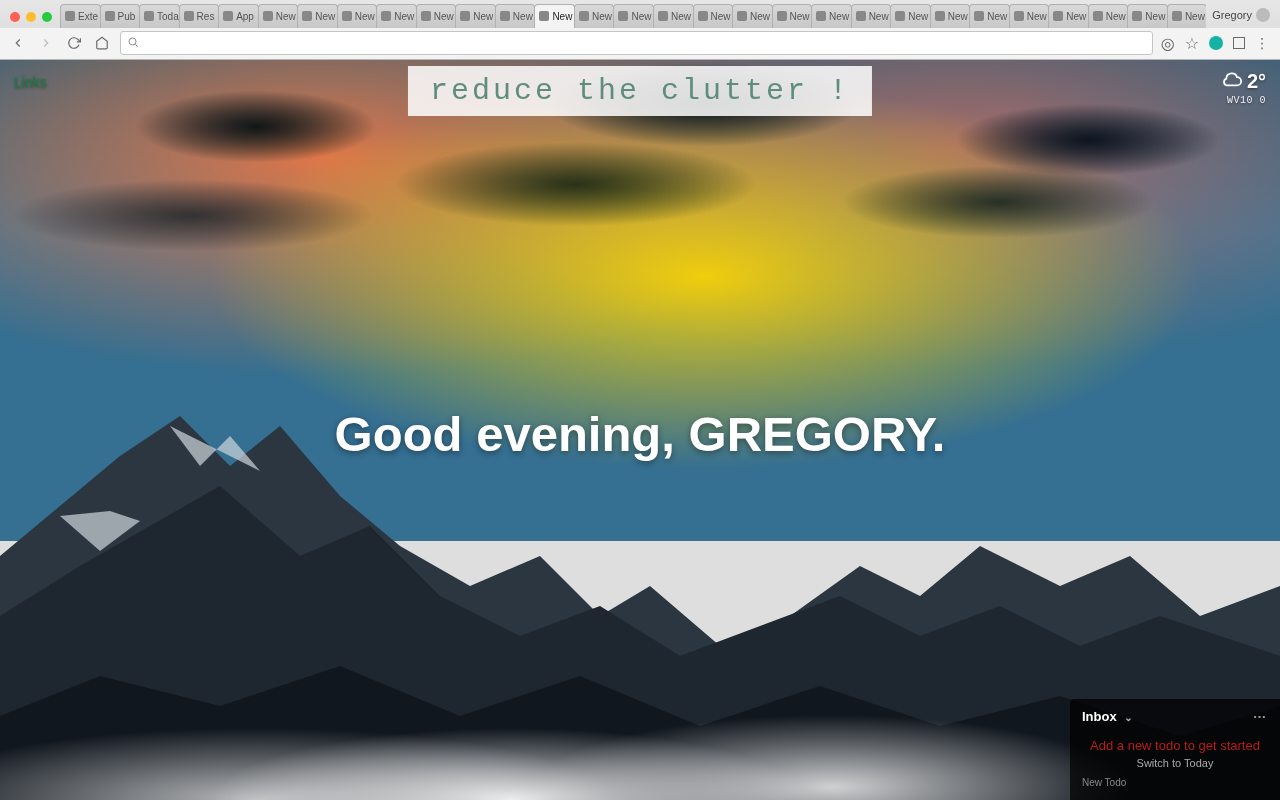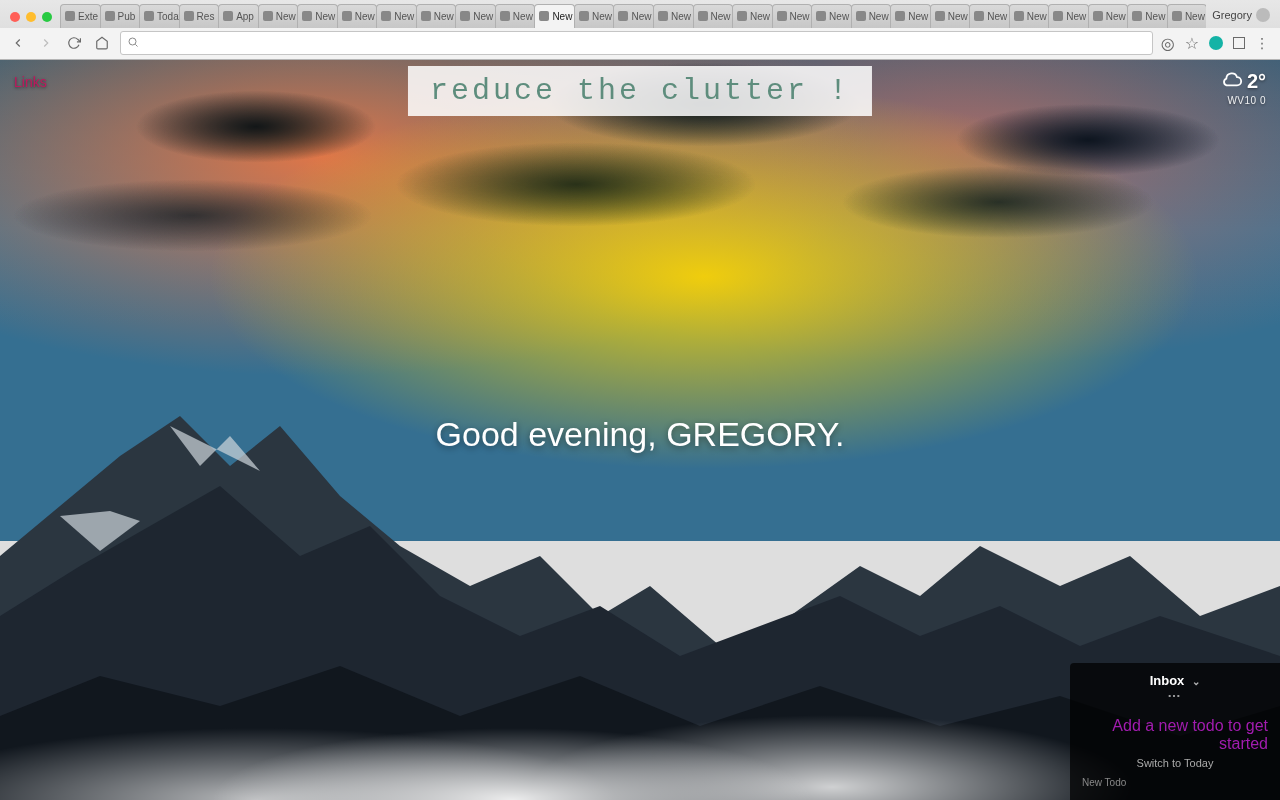--- a/index.html
+++ b/index.html
@@ -171,21 +171,21 @@
     background:
       radial-gradient(ellipse 500px 120px at 40% 100%, rgba(255,255,255,0.9), transparent 60%),
       radial-gradient(ellipse 500px 120px at 65% 95%, rgba(255,255,255,0.8), transparent 60%),
       radial-gradient(ellipse 600px 120px at 20% 100%, rgba(255,255,255,0.7), transparent 60%);
   }
 
   
   .links-link {
     position:absolute;
     top:14px; left:14px;
-    color:#be185d;
+    color:#15803d;
     font-size:14px;
     text-shadow:0 1px 3px rgba(0,0,0,0.5);
   }
   .overlay-banner {
     position:absolute;
     top:6px;
     left:50%;
     transform:translateX(-50%);
     background: rgba(255,255,255,0.85);
     padding: 8px 22px;
@@ -195,32 +195,32 @@
     color:#5e8d7d;
   }
   .weather-widget {
     position:absolute;
     top:8px; right:14px;
     color:#fff;
     text-align:right;
     text-shadow:0 1px 3px rgba(0,0,0,0.5);
   }
   .weather-main { display:flex; align-items:center; gap:4px; font-size:20px; font-weight:600; }
-  .weather-loc { font-size:10px; opacity:0.9; letter-spacing:0.5px; }
+  .weather-loc { font-size:10px; opacity:0.9; letter-spacing:0.5px;font-family:Liberation Mono, monospace; }
 
   .center-block {
     position:absolute;
     top:50%; left:50%;
     transform:translate(-50%,-58%);
     text-align:center;
     color:#fff;
     text-shadow:0 2px 6px rgba(0,0,0,0.4);
   }
   .clock { font-size:130px; font-weight:700; letter-spacing:-4px; line-height:1; }
-  .greeting { font-size:34px; font-weight:400; margin-top:19px; }
+  .greeting { font-size:49px; font-weight:700; margin-top:19px; }
   .focus-prompt {
     margin-top:95px;
     font-size:24px;
     font-weight:300;
   }
 
   .todo-panel {
     position:absolute;
     bottom:0; right:0;
     width:210px;
@@ -231,25 +231,24 @@
     border-top-left-radius:4px;
   }
   .todo-header {
     display:flex;
     align-items:center;
     justify-content:space-between;
     font-weight:600;
     font-size:13px;
     color:#fff;
     margin-bottom:14px;
-    flex-direction:column;
   }
   .todo-header .chev { margin-left:4px; opacity:0.7; font-size:10px; }
   .todo-dots { opacity:0.6; letter-spacing:2px; }
-  .todo-hint { text-align:right; font-size:16px; color:#a21caf; }
+  .todo-hint { text-align:center; font-size:13px; color:#b91c1c; }
   .todo-switch { text-align:center; font-size:11px; color:#aaa; margin-top:4px; margin-bottom:8px; }
   .new-todo {
     color:#888;
     font-size:10px;
   }
 </style>
 </head>
 <body>
 
 <div class="window-chrome">

